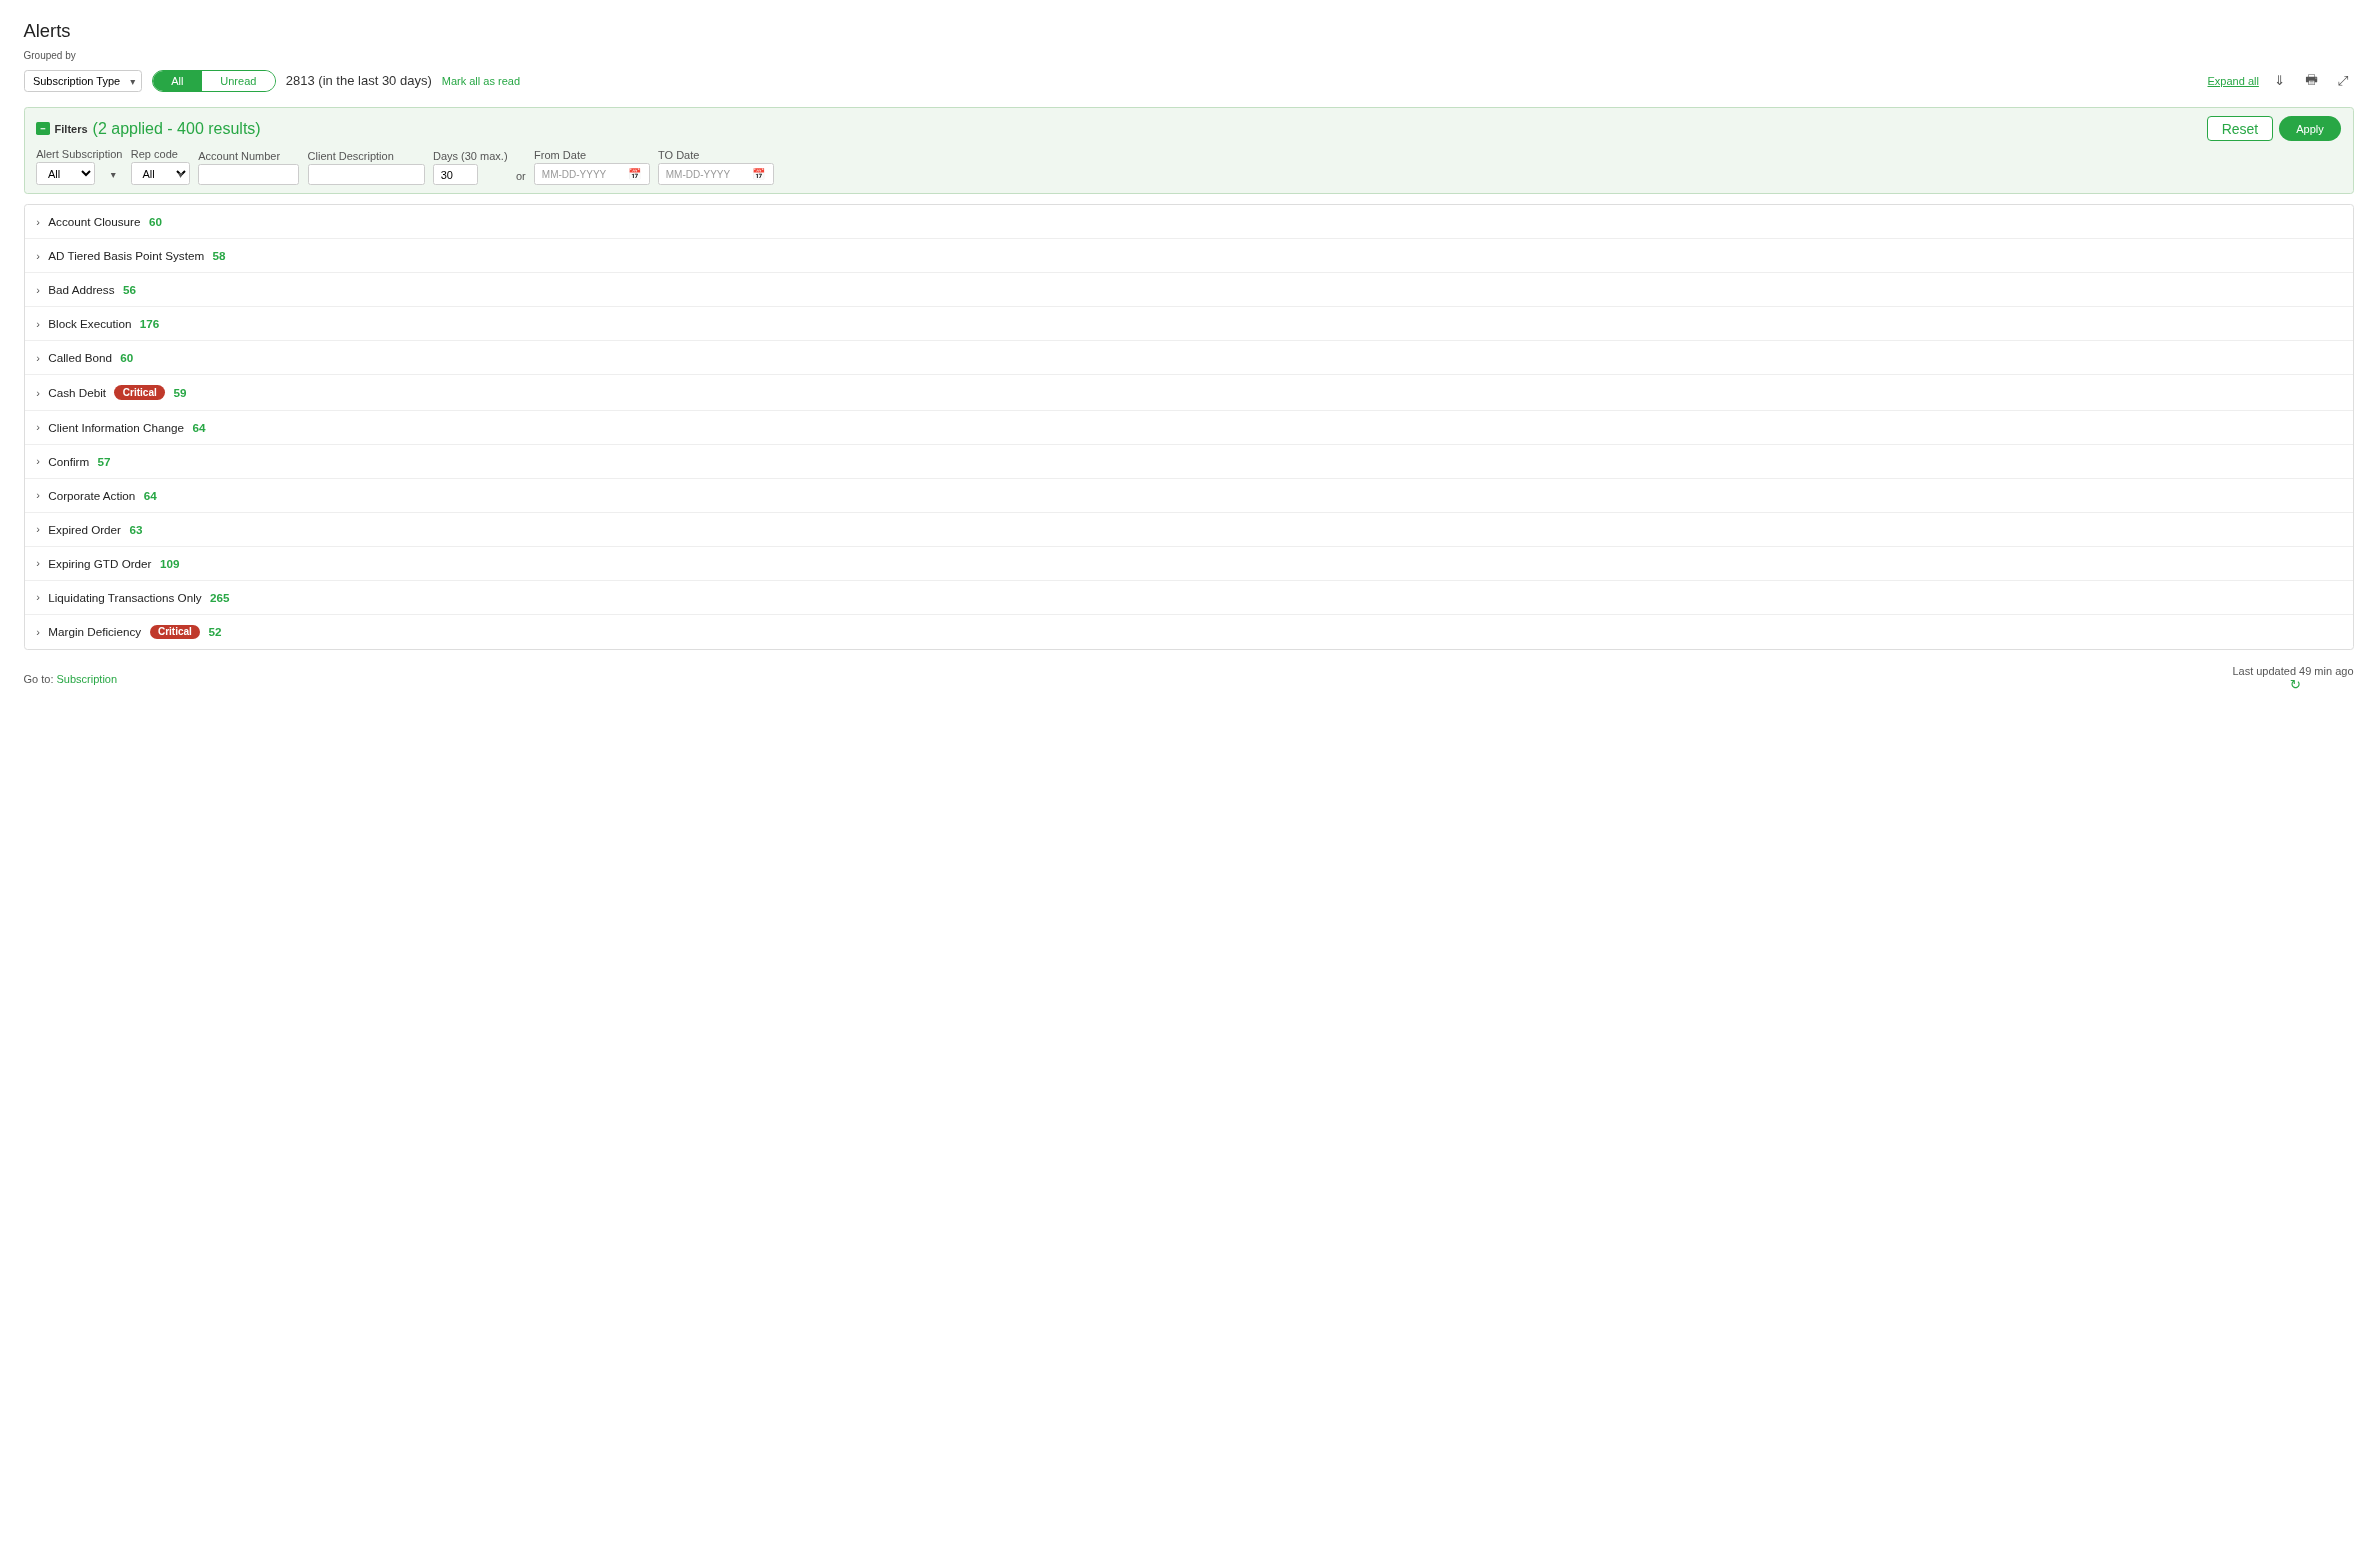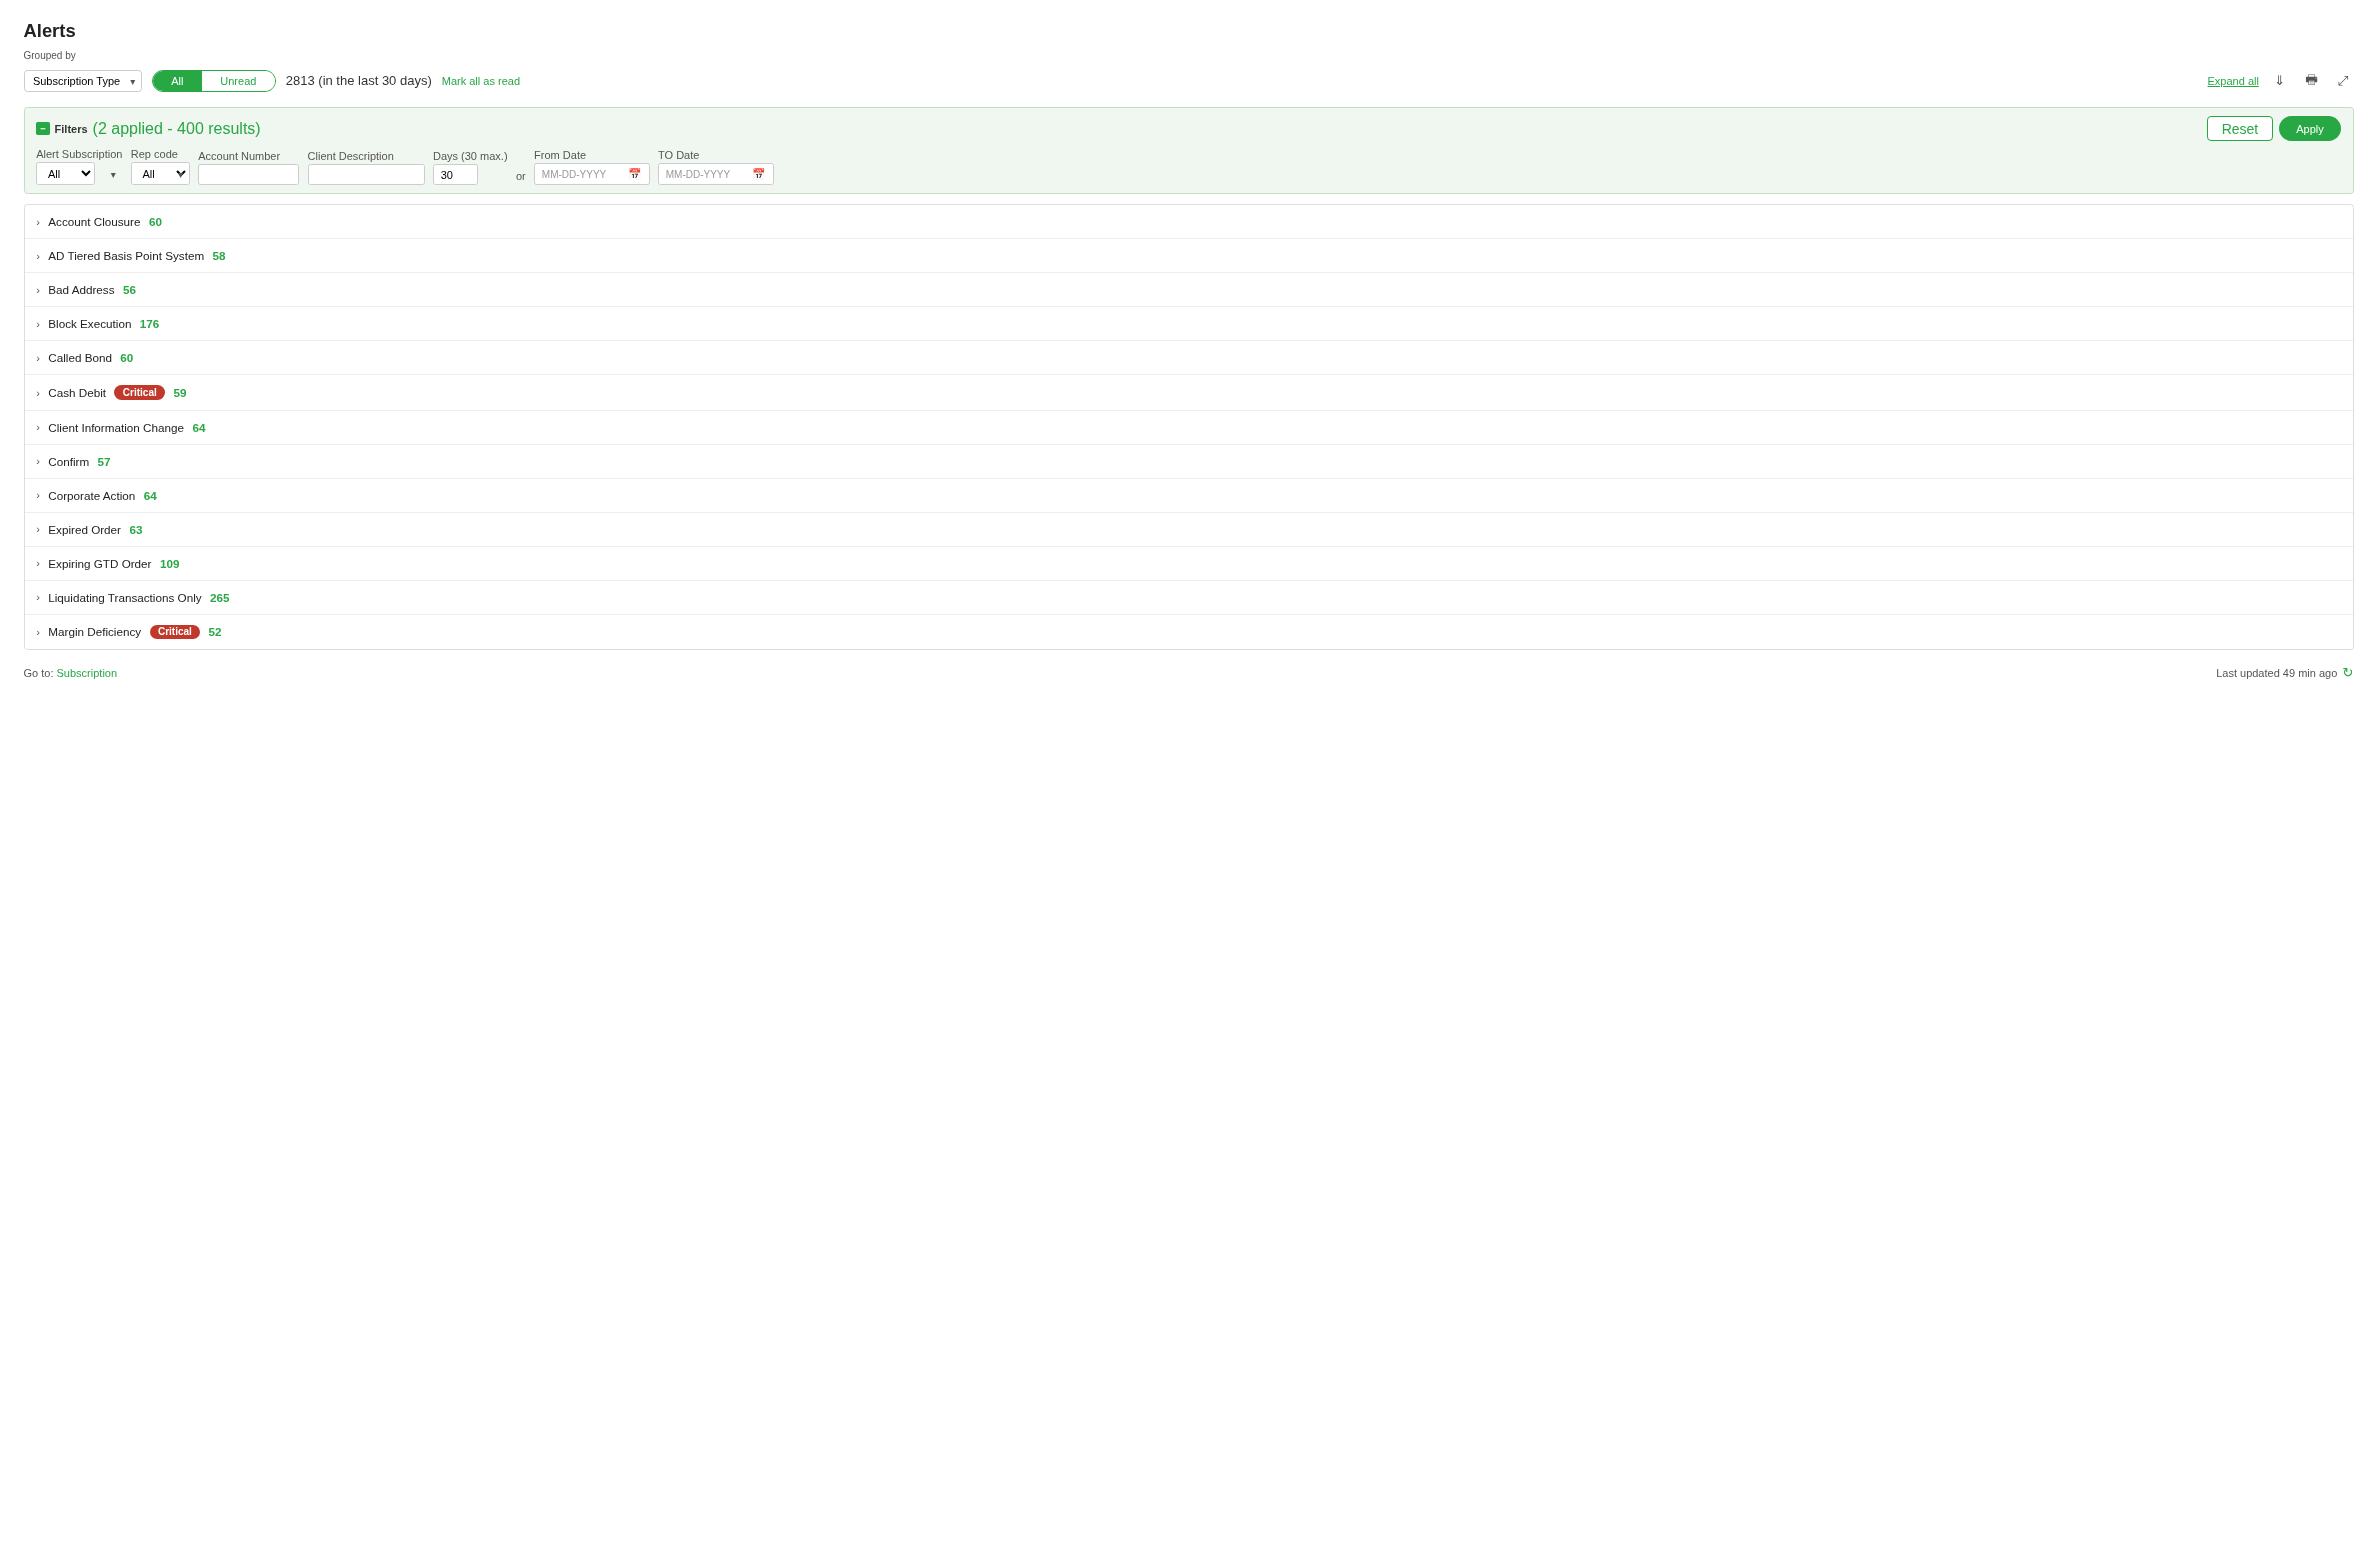--- a/index.html
+++ b/index.html
@@ -1,18 +1,18 @@
 <!DOCTYPE html>
 <html style="font-size:13.4px"><head>
   <meta charset="utf-8">
   <style>
     * { box-sizing: border-box; margin: 0; padding: 0; }
     body { font-family: -apple-system, BlinkMacSystemFont, 'Segoe UI', Arial, sans-serif; font-size: 11.7px; background: #fff; color: #222; }
     .page { padding: 20px 23.5px; min-height: 100vh; }
-    .page-title { font-size: 18.4px; font-weight: 700; margin-bottom: 8.4px; }
+    .page-title { font-size: 18.4px; font-weight: 400; margin-bottom: 8.4px; }
     .grouped-by-label { font-size: 10px; color: #555; margin-bottom: 5px; }
     .top-bar { display: flex; align-items: center; gap: 10px; margin-bottom: 11.7px; flex-wrap: wrap; }
     .subscription-select { border: 0.8px solid #ccc; border-radius: 3.4px; padding: 4.2px 8.4px; font-size: 11px; background: #fff; cursor: pointer; appearance: none; -webkit-appearance: none; padding-right: 20px; position: relative; }
     .select-wrap { position: relative; display: inline-block; }
     .select-wrap::after { content: '▾'; position: absolute; right: 6.7px; top: 50%; transform: translateY(-50%); pointer-events: none; font-size: 10px; color: #555; }
     .toggle-group { display: flex; border-radius: 17px; overflow: hidden; border: 0.8px solid #28a745; }
     .toggle-btn { padding: 4.2px 18.4px; font-size: 11px; cursor: pointer; border: none; background: #fff; color: #28a745; font-weight: 500; }
     .toggle-btn.active { background: #28a745; color: #fff; }
     .count-text { font-size: 13px; color: #28a745; font-weight: 600; }
     .count-text span { color: #333; font-weight: 400; }
@@ -39,21 +39,21 @@
     .alerts-list { border: 0.8px solid #ddd; border-radius: 3.4px; overflow: hidden; margin-top: 10px; }
     .alert-row { display: flex; align-items: center; padding: 10px 11.7px; border-bottom: 0.8px solid #eee; cursor: pointer; gap: 8.4px; }
     .alert-row:last-child { border-bottom: none; }
     .chevron-icon { color: #555; font-size: 11px; }
     .alert-name { font-size: 11.7px; color: #222; }
     .alert-count { color: #28a745; font-weight: 600; font-size: 11.7px; }
     .badge-critical { background: #c0392b; color: #fff; border-radius: 10px; padding: 1.7px 8.4px; font-size: 10px; font-weight: 600; text-align: center; }
     .footer { display: flex; justify-content: space-between; align-items: center; margin-top: 15px; font-size: 11px; color: #555; }
     .footer-link { color: #28a745; text-decoration: none; cursor: pointer; }
     .refresh-icon { color: #28a745; font-size: 13.4px; cursor: pointer; margin-left: 5px; }
-    .footer-right { display: flex; align-items: center; }
+    .footer-right { display: flex; align-items: center; flex-direction: column; }
   </style>
 </head>
 <body>
 
 <div class="page">
   <div class="page-title">Alerts</div>
   <div class="grouped-by-label">Grouped by</div>
 
   <div class="top-bar">
     <div class="select-wrap">

